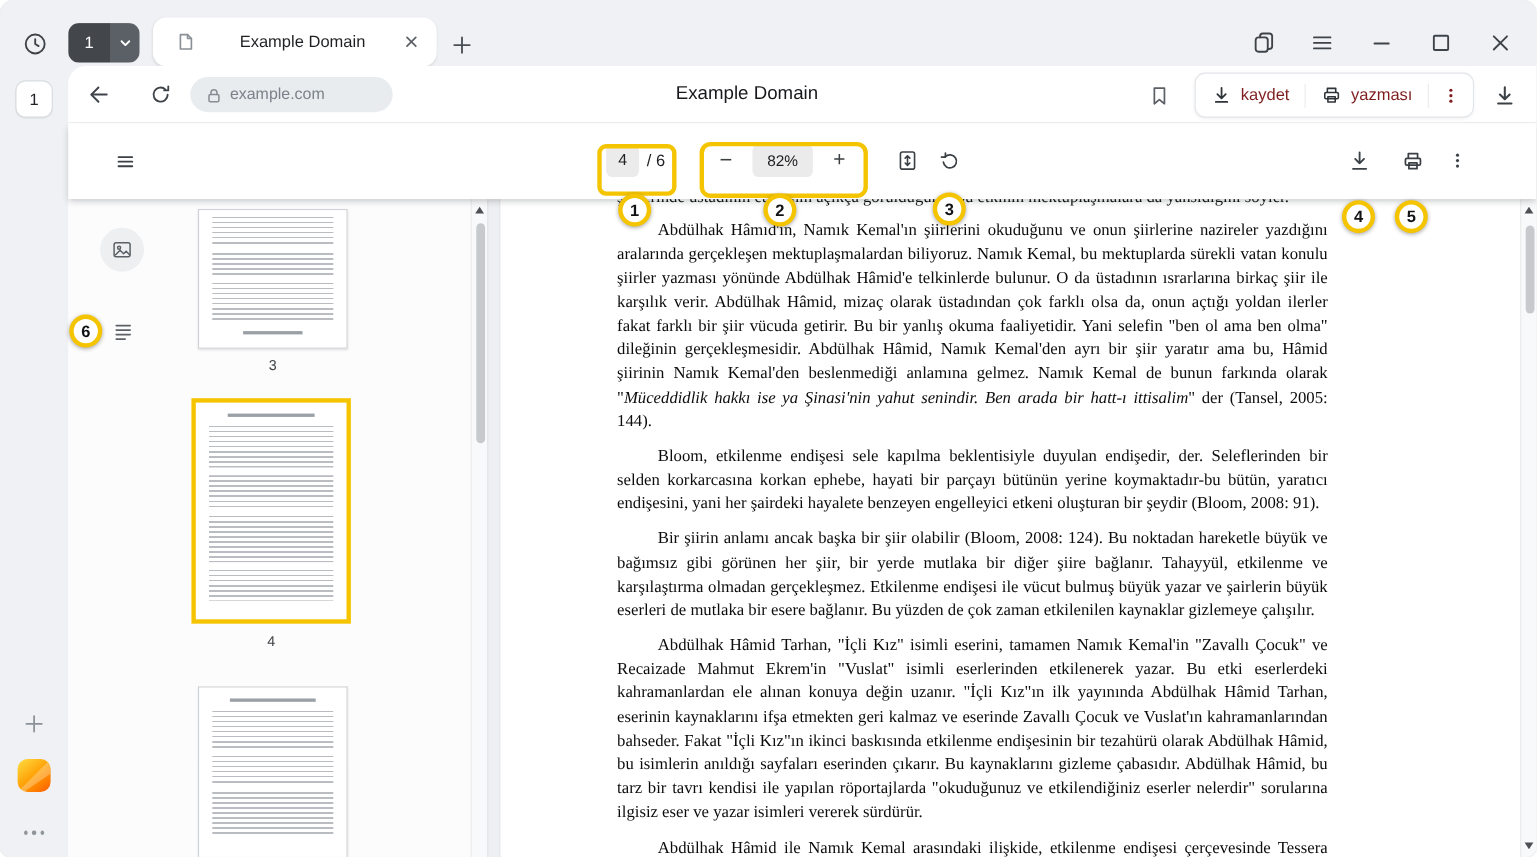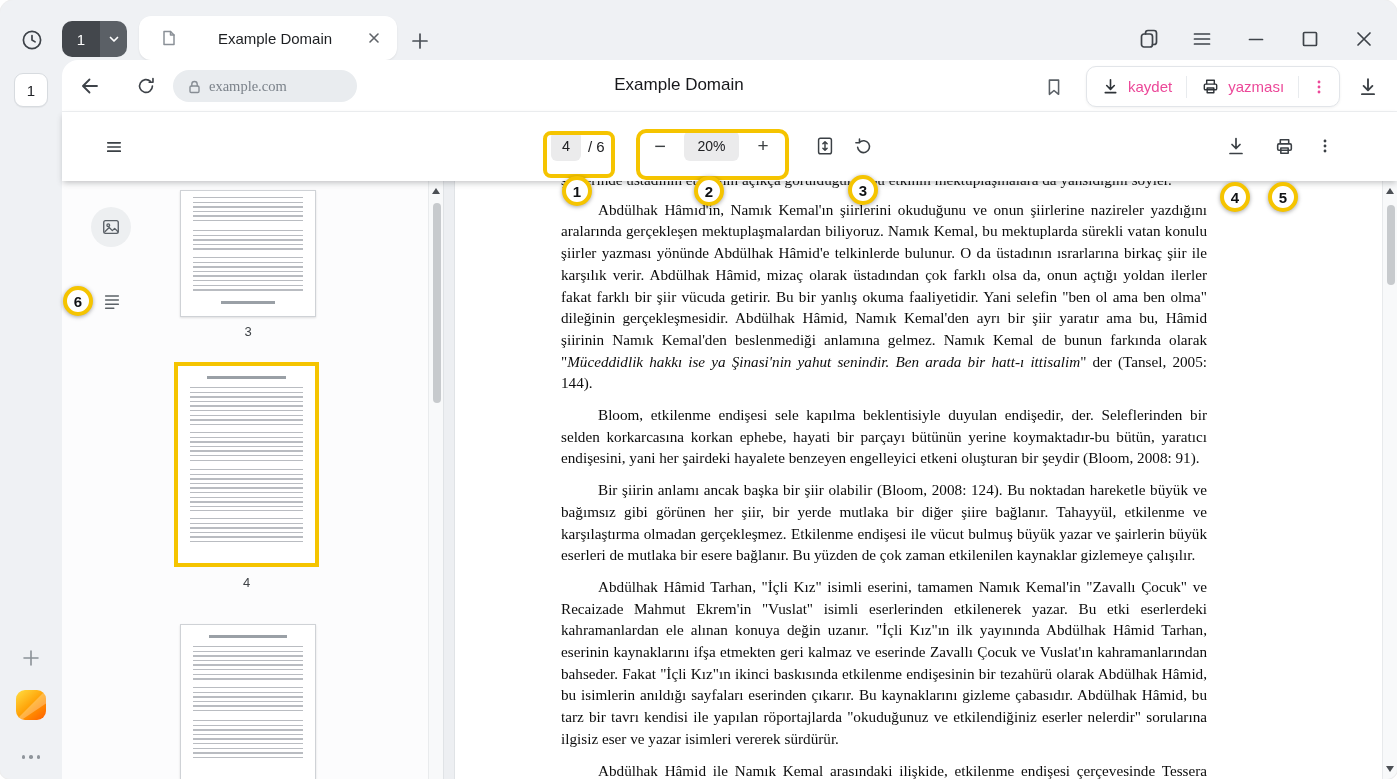--- a/index.html
+++ b/index.html
@@ -48,31 +48,31 @@
                gap:4px; align-items:center; justify-content:center; cursor:pointer; }
   .rail-dots i { width:3.5px; height:3.5px; border-radius:50%; background:#8f959b; }
 
   
   .navbar { position:absolute; left:62px; top:60px; right:0; height:52px; background:#fff;
             border-radius:16px 0 0 0; border-bottom:1px solid #eef0f2; }
   .nv-back   { position:absolute; left:14px; top:12px; width:28px; height:28px; }
   .nv-reload { position:absolute; left:70px; top:12px; width:28px; height:28px; }
   .addr { position:absolute; left:111px; top:10px; width:184px; height:32px; background:#e9ecef;
           border-radius:16px; display:flex; align-items:center; padding:0 14px; gap:7px;
-          cursor:text;font-family:Liberation Serif, serif; }
+          cursor:text; }
   .addr-lock { color:#878d94; display:flex; }
   .addr-url { font-size:14.5px; color:#7b828a; }
   .nv-title { position:absolute; left:617px; top:15px; transform:translateX(-50%); font-size:17px;
               color:#17181b; white-space:nowrap; }
   .nv-bookmark { position:absolute; left:978px; top:13px; width:28px; height:28px; color:#5a6066; }
   .btn-group { position:absolute; left:1024px; top:6px; height:41px; display:flex;
                align-items:center; background:#fff; border:1px solid #e2e5e9; border-radius:10px;
                box-shadow:0 1px 3px rgba(0,0,0,.06); }
   .grp-btn { display:flex; align-items:center; gap:8px; padding:0 14px; height:100%; border:none;
-             background:none; font-size:15px; color:#ec4899; cursor:pointer; }
+             background:none; font-size:15px; color:#7f1d1d; cursor:pointer; }
   .grp-btn .gi { color:#2e3338; display:flex; }
   .grp-sep { width:1px; height:22px; background:#e8ebee; }
   .grp-kebab { width:40px; justify-content:center; padding:0; }
   .nv-downloads { position:absolute; left:1292px; top:13px; width:28px; height:28px; color:#3c4146; }
 
   
   .pdftoolbar { position:absolute; left:62px; top:112px; right:0; height:69px; background:#fff;
                 box-shadow:0 3px 6px -1px rgba(60,64,67,.30); z-index:5; }
   .pt-menu { position:absolute; left:36px; top:19px; width:32px; height:32px; color:#3b4045; }
   .pt-file { position:absolute; left:88px; top:0; height:69px; line-height:69px; width:388px;
@@ -301,21 +301,21 @@
     <button class="icon-btn pt-menu">
       <svg width="20" height="20" viewBox="0 0 24 24" fill="none" stroke="currentColor" stroke-width="2" stroke-linecap="round">
           <path d="M4.5 7h15M4.5 12h15M4.5 17h15"></path>
         </svg>
     </button>
 
     <div class="pt-pagebox">4</div>
     <div class="pt-pagetotal">/ 6</div>
 
     <button class="icon-btn pt-zoomout">−</button>
-    <div class="pt-zoombox">20%</div>
+    <div class="pt-zoombox">82%</div>
     <button class="icon-btn pt-zoomin">+</button>
 
     <button class="icon-btn pt-fit">
       <svg width="22" height="22" viewBox="0 0 24 24" fill="none" stroke="currentColor" stroke-width="1.6" stroke-linecap="round" stroke-linejoin="round">
           <rect x="5" y="3.5" width="14" height="17" rx="2"></rect>
           <path d="M12 7.5v9M9.7 9.6L12 7.3l2.3 2.3M9.7 14.4L12 16.7l2.3-2.3"></path>
         </svg>
     </button>
     <button class="icon-btn pt-rotate">
       <svg width="21" height="21" viewBox="0 0 24 24" fill="none" stroke="currentColor" stroke-width="1.8" stroke-linecap="round" stroke-linejoin="round">

